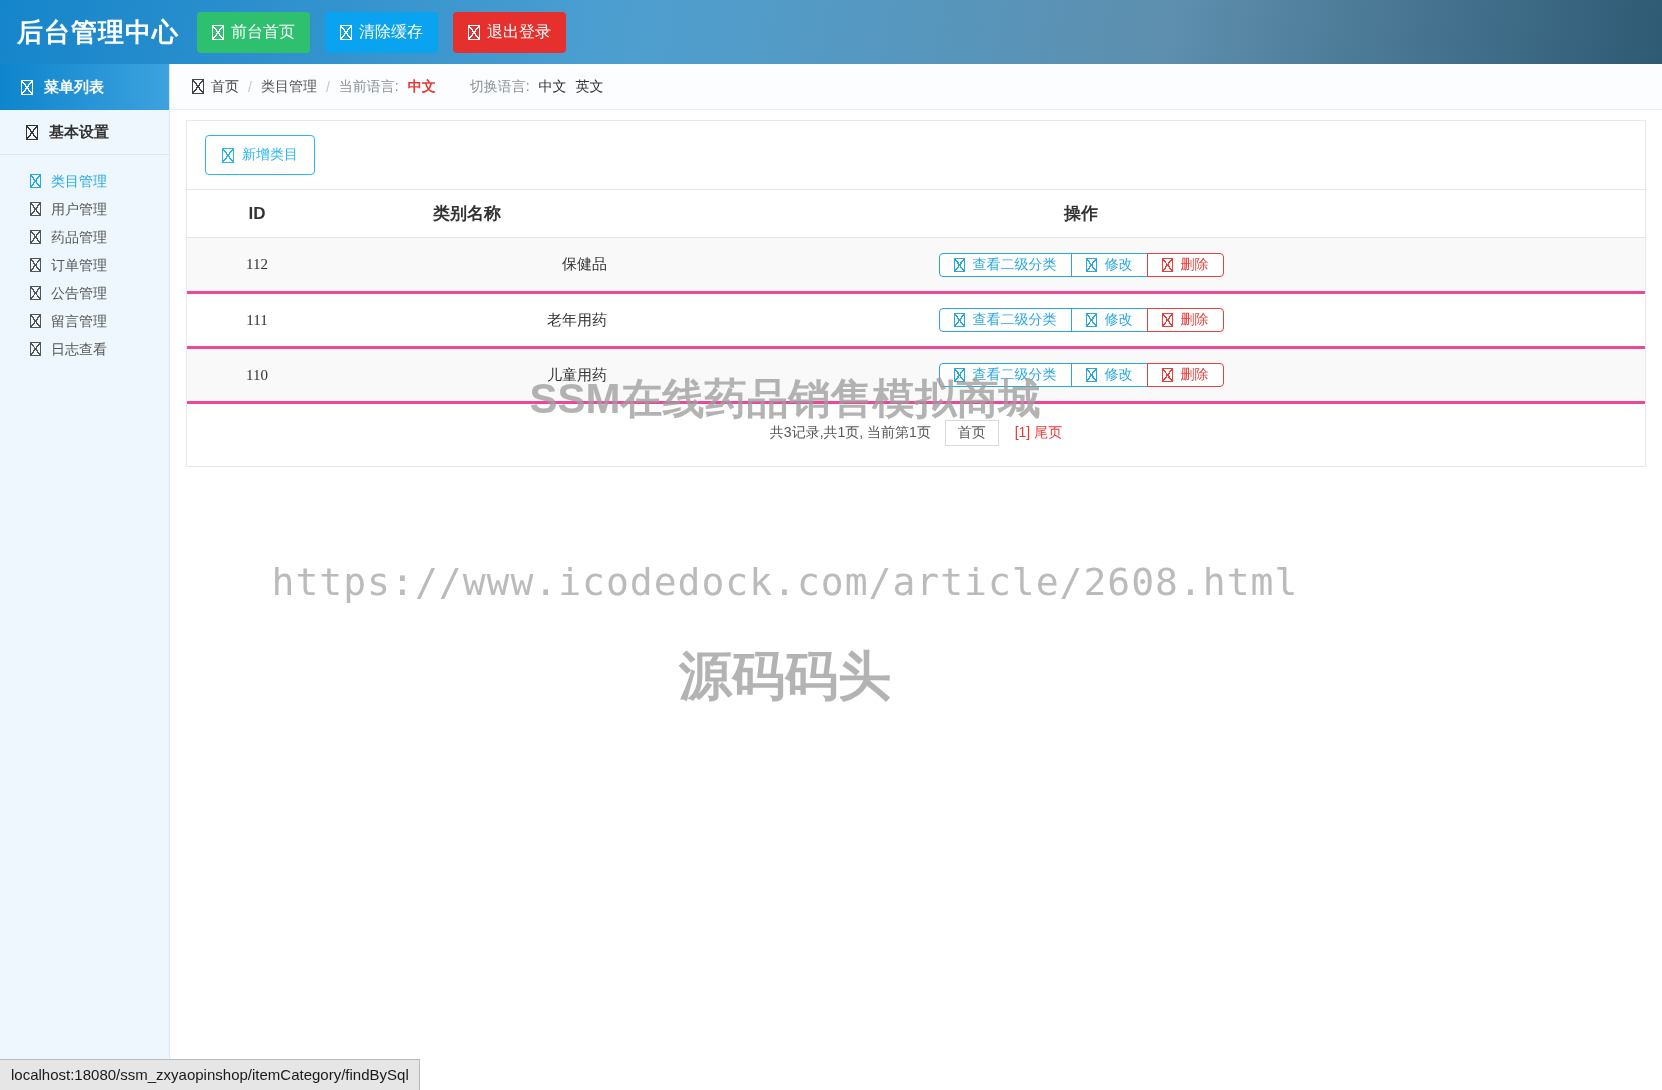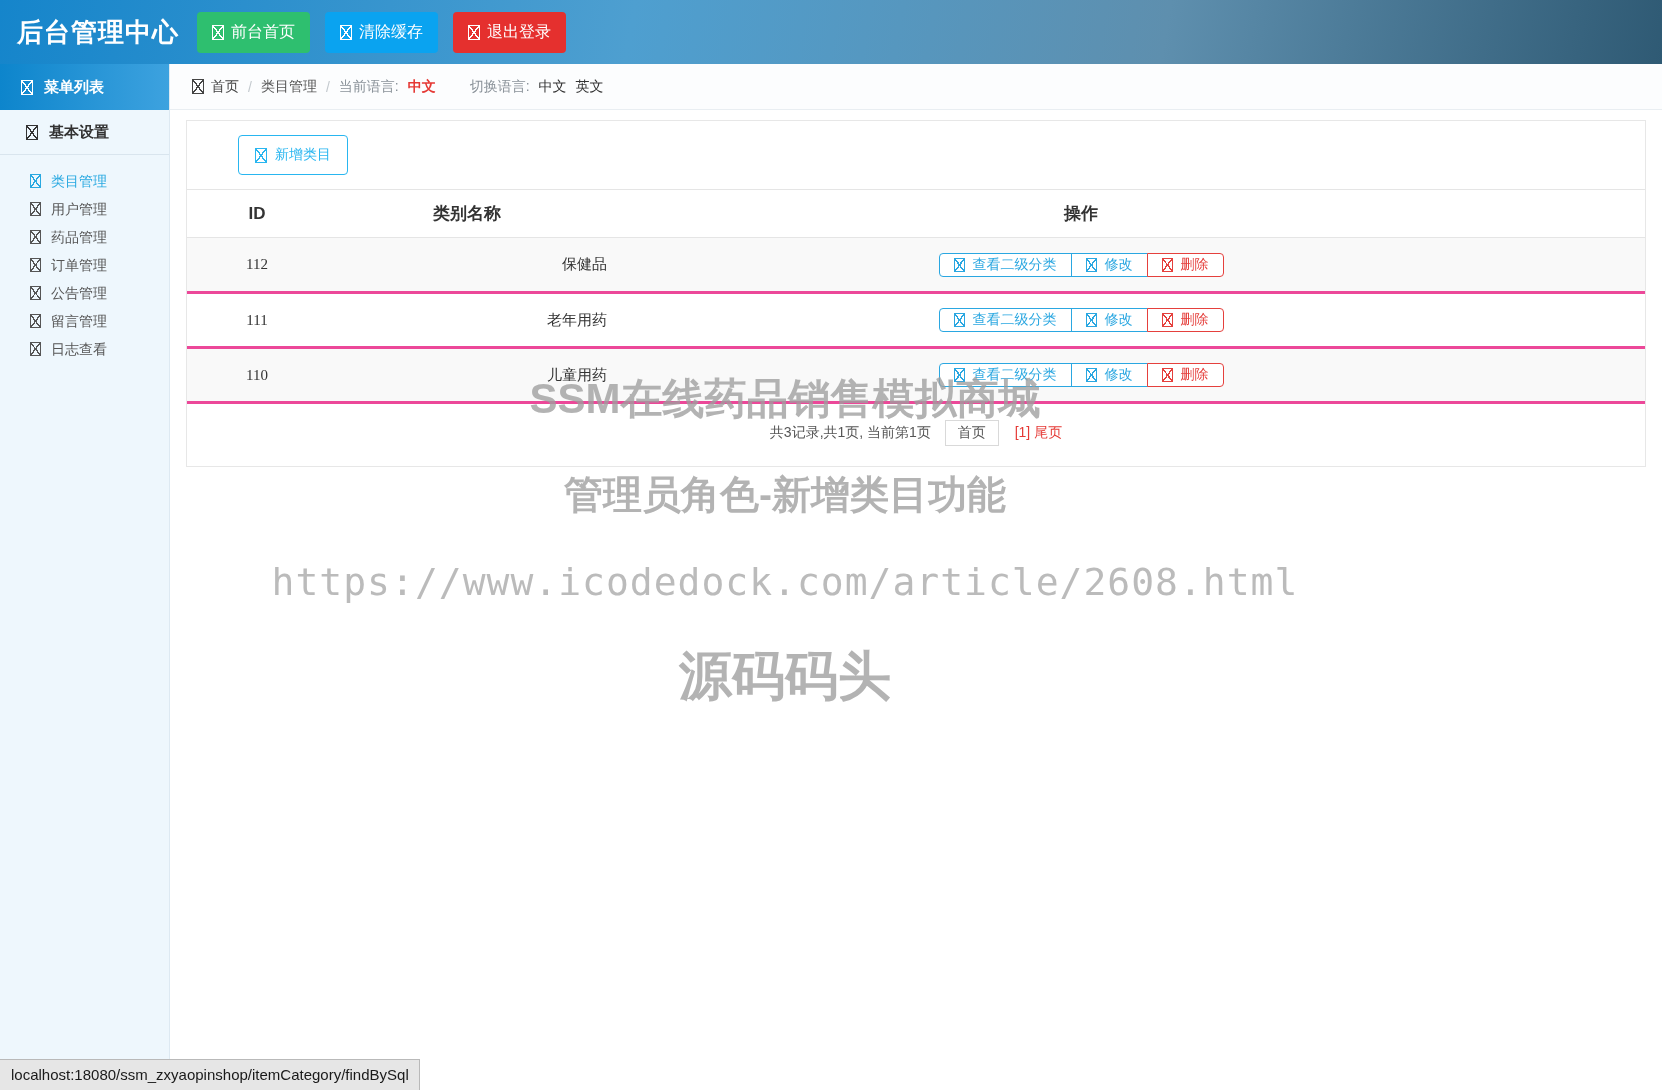--- a/index.html
+++ b/index.html
@@ -76,21 +76,20 @@
   
   .card{
     margin:10px 16px 0 16px; border:1px solid #e7e7e7; background:#fff;
   }
   .card-top{ padding:14px 18px; }
   .add-btn{
     display:inline-flex; align-items:center; gap:8px;
     background:#fff; border:1px solid #29b6f0; color:#29b6f0;
     font-size:14px; padding:10px 16px; border-radius:4px; cursor:pointer;
     font-family:inherit;
-    margin-left:33px;
   }
 
   table.cat-table{ width:100%; border-collapse:collapse; }
   .cat-table th{
     font-size:17px; font-weight:700; color:#333; padding:12px 0;
     border-top:1px solid #e5e5e5; border-bottom:1px solid #e5e5e5;
   }
   .cat-table th.h-id{ width:140px; text-align:center; }
   .cat-table th.h-name{ width:280px; text-align:center; }
   .cat-table th.h-ops{ text-align:center; padding-right:90px; }
@@ -296,18 +295,17 @@
     <div class="pagination">
       <span>共3记录,共1页, 当前第1页</span>
       <span class="pg-first">首页</span>
       <span class="pg-last">[1] 尾页</span>
     </div>
   </section>
 </main>
 
 <div class="watermark">
   <div class="wm-line wm-1">SSM在线药品销售模拟商城</div>
-  <div class="wm-line wm-2">管理员角色-新增类目功能</div>
   <div class="wm-line wm-3">https://www.icodedock.com/article/2608.html</div>
   <div class="wm-line wm-4">源码码头</div>
 </div>
 
 <div class="statusbar">localhost:18080/ssm_zxyaopinshop/itemCategory/findBySql</div>
 
 </body></html>

